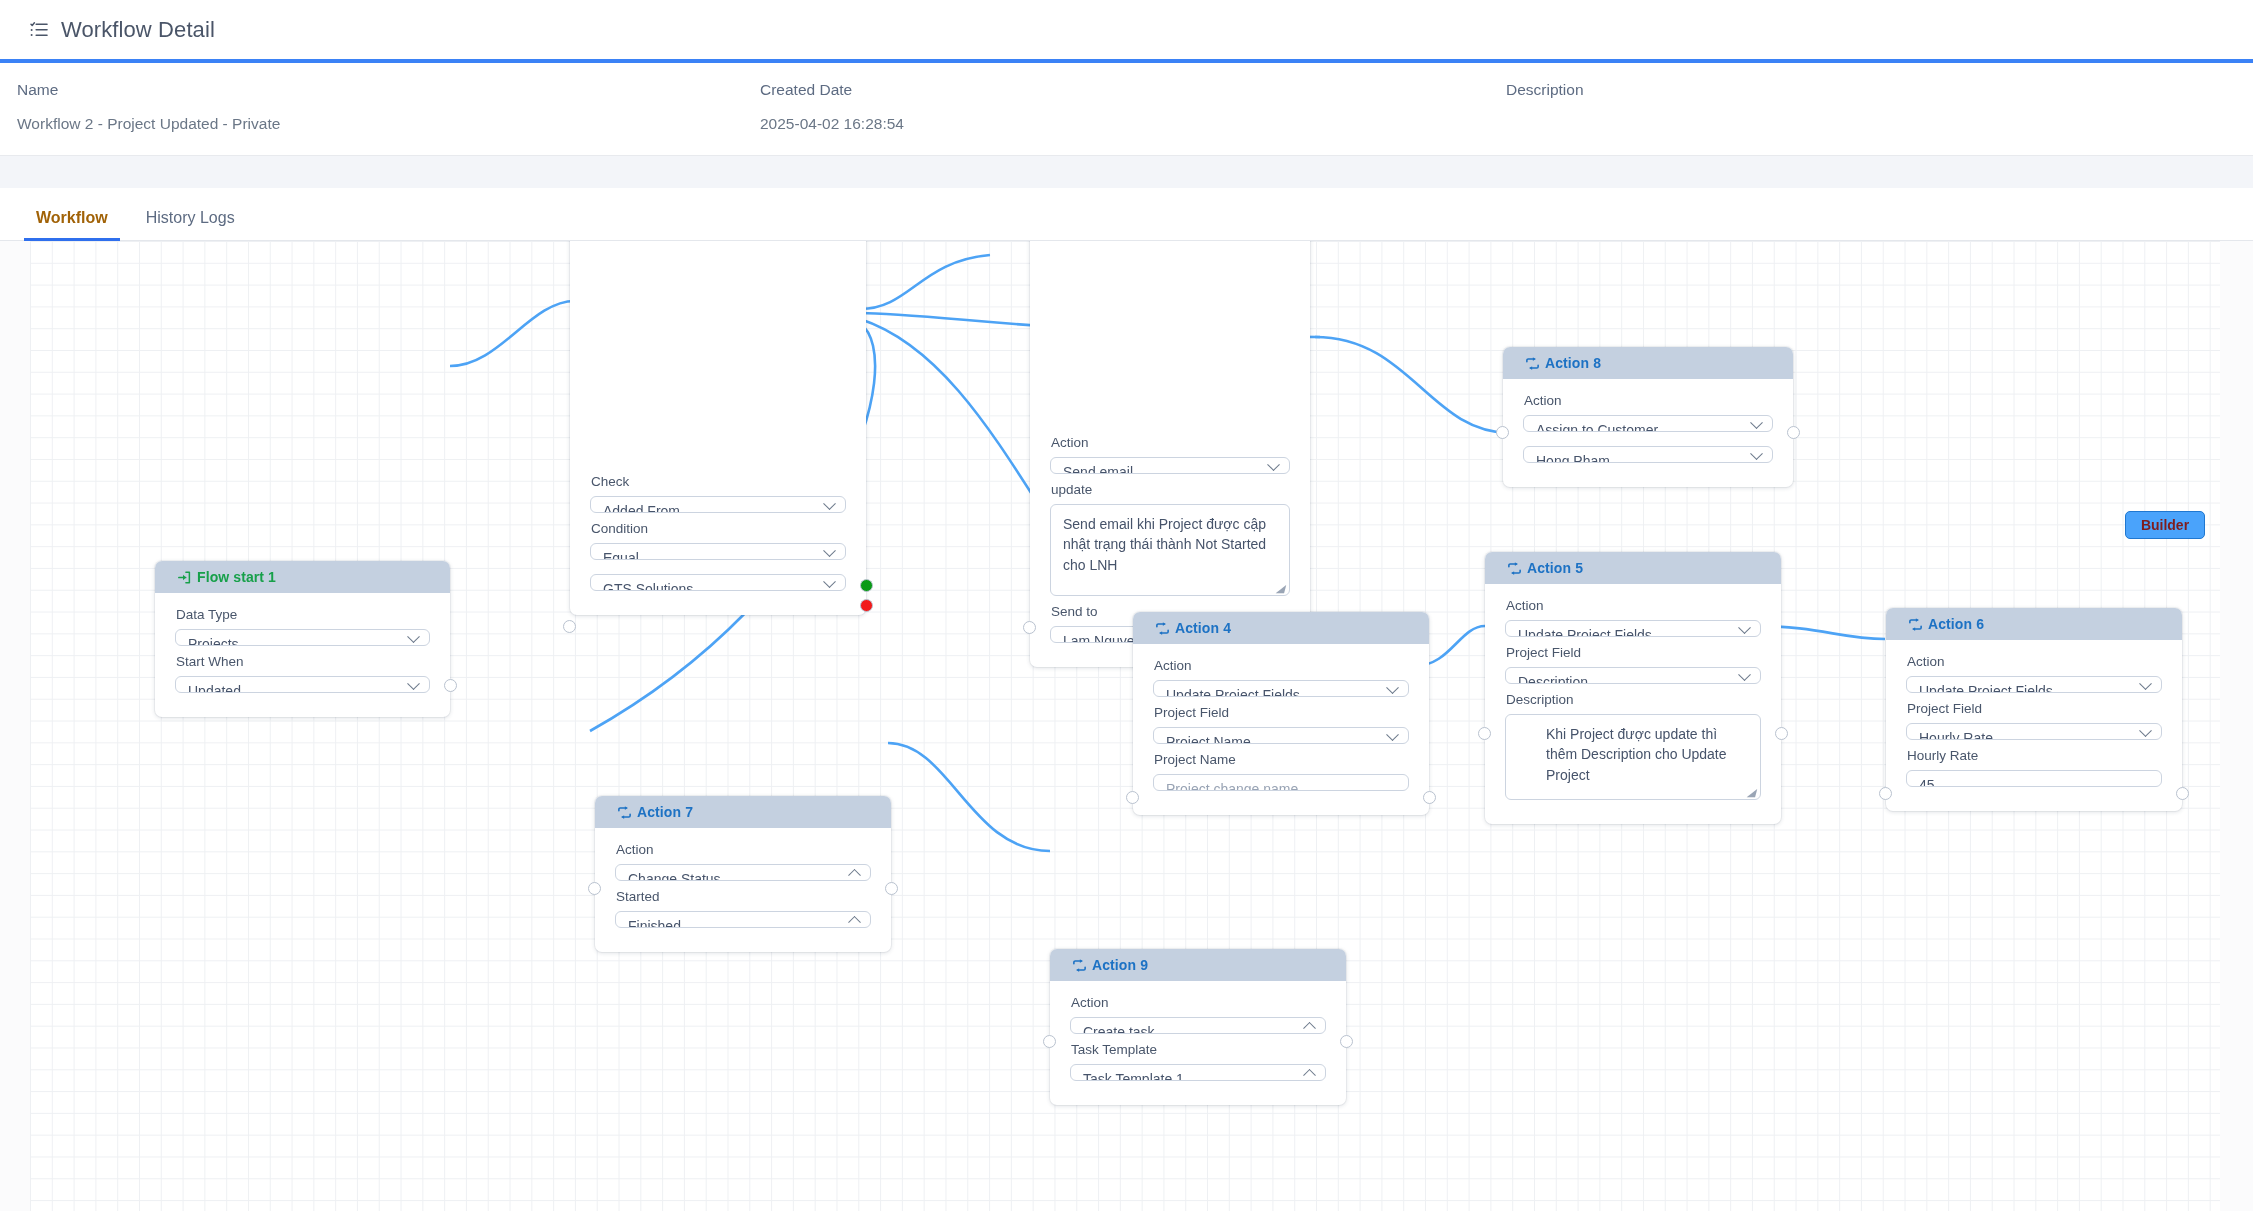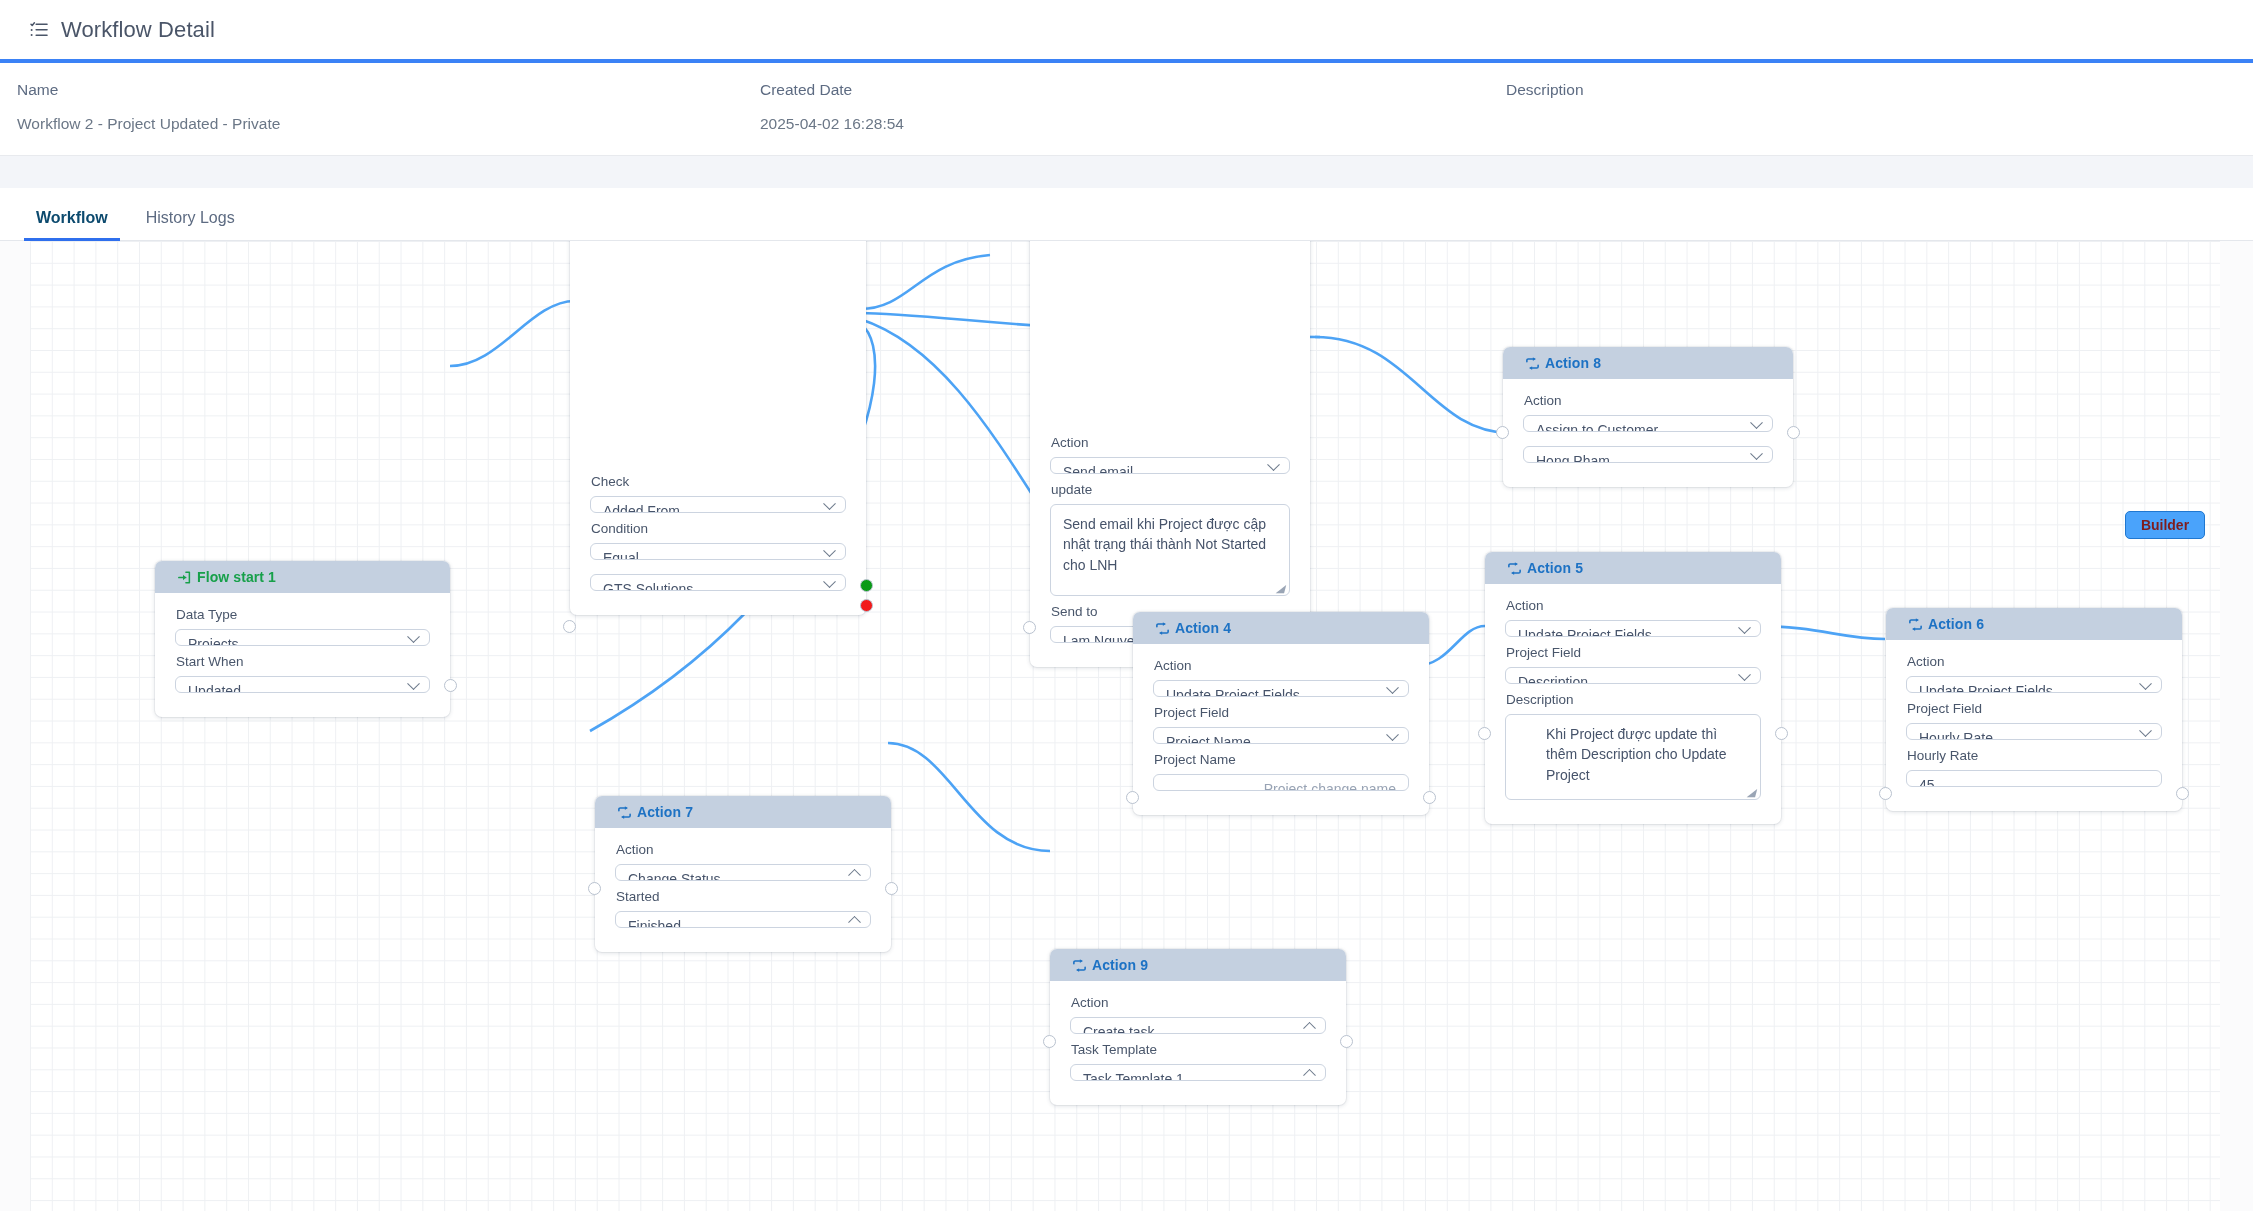--- a/index.html
+++ b/index.html
@@ -70,21 +70,21 @@
   }
   .tab {
     font-size: 16px;
     color: #5d6b82;
     padding: 0 12px 13px 12px;
     margin-right: 14px;
     cursor: pointer;
     position: relative;
     white-space: nowrap;
   }
-  .tab.active { color: #0c4a6e; font-weight: 700; }
+  .tab.active { color: #a16207; font-weight: 700; }
   .tab.active::after {
     content: "";
     position: absolute;
     left: 0; right: 0; bottom: -1px;
     height: 3px;
     background: #2f6fed;
   }
 
   
   .canvas-wrap {
@@ -176,21 +176,21 @@
   .ctl .chev {
     position: absolute;
     right: 11px; top: 50%;
     width: 9px; height: 9px;
     border-right: 1.6px solid #6d7a8c;
     border-bottom: 1.6px solid #6d7a8c;
     transform: translateY(-65%) rotate(45deg);
   }
   .ctl.up .chev { transform: translateY(-25%) rotate(-135deg); }
   .ctl.input { cursor: text; padding-right: 12px; }
-  .ctl.placeholder { color: #98a3b4; justify-content: flex-end; }
+  .ctl.placeholder { color: #98a3b4; }
 
   .ta {
     border: 1px solid #ccd4e0;
     border-radius: 6px;
     background: #ffffff;
     font-size: 14px;
     line-height: 1.45;
     color: #46536a;
     padding: 9px 12px;
     position: relative;

